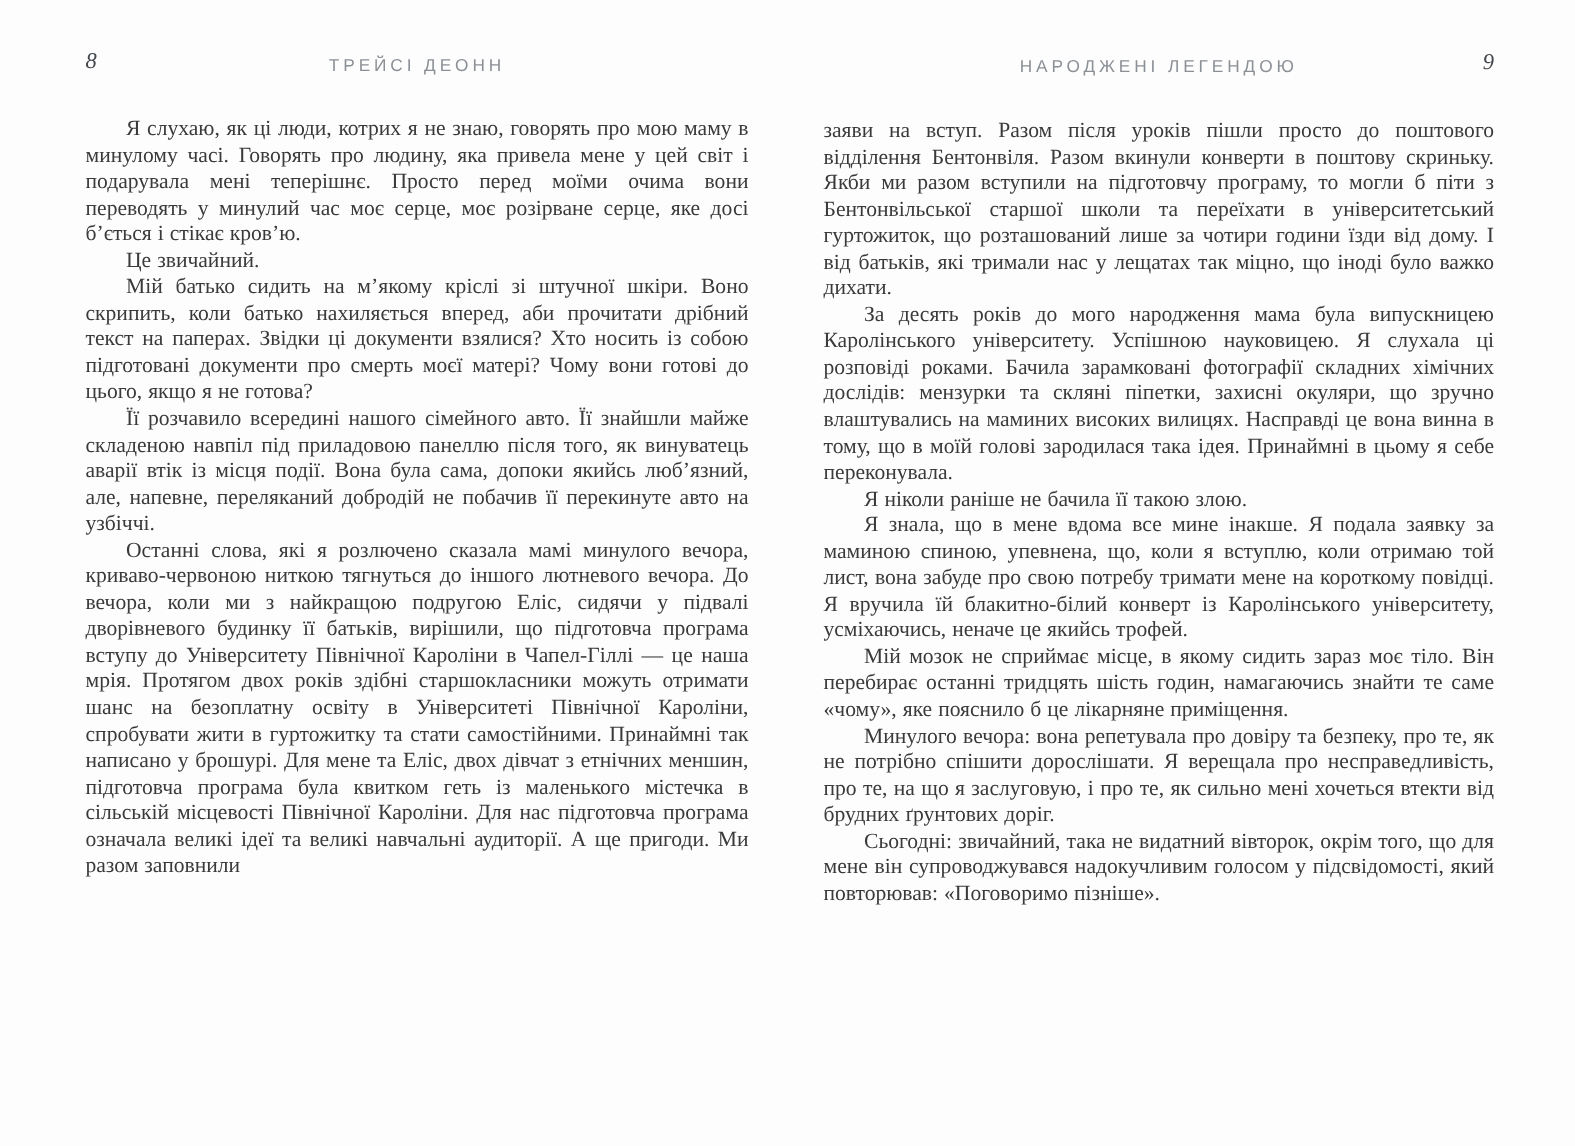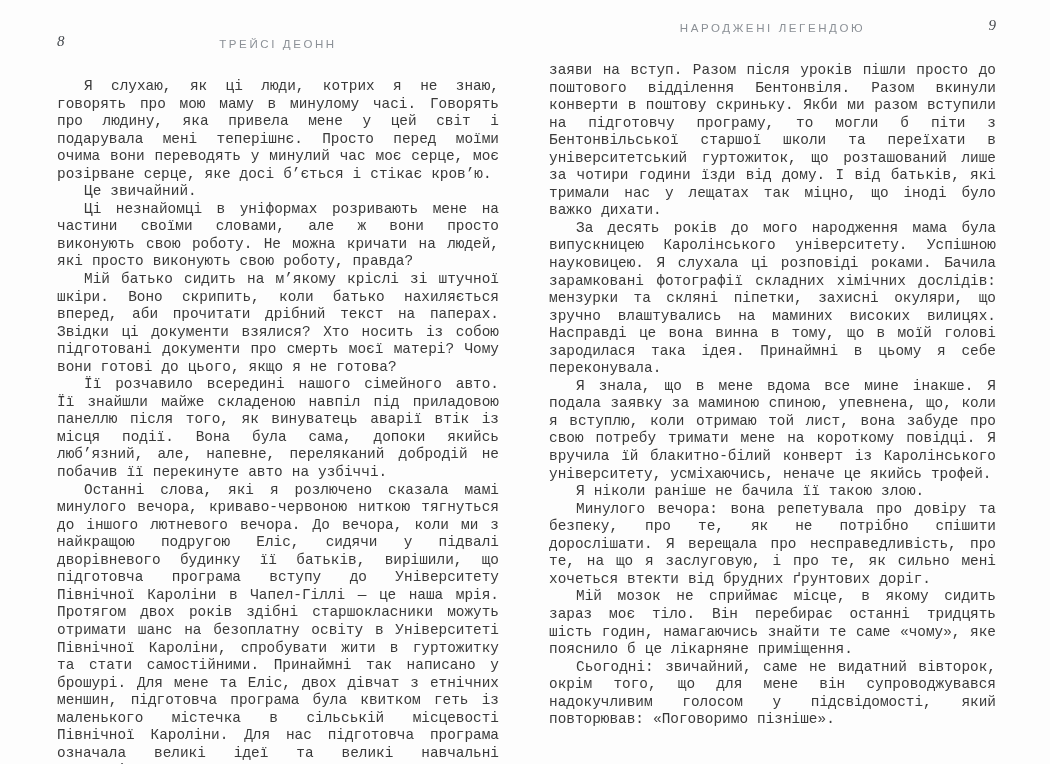--- a/index.html
+++ b/index.html
@@ -19,21 +19,21 @@
   .spread {
     display: flex;
     width: 1050px;
     height: 764px;
   }
   .page {
     width: 525px;
     box-sizing: border-box;
   }
   .page.left  { padding: 34px 26px 0 57px; }
-  .page.right { padding: 18px 54px 0 24px; }
+  .page.right { padding: 35px 54px 0 24px; }
 
   .page-header {
     position: relative;
     height: 18px;
     margin-bottom: 26px;
     text-align: center;
   }
   .running-head {
     font-family: "Liberation Sans", "DejaVu Sans", sans-serif;
     font-size: 11.5px;
@@ -54,53 +54,51 @@
   .page.right .page-number { right: 0; }
 
   .page-body p {
     margin: 0;
     font-size: 14.4px;
     line-height: 17.55px;
     text-align: justify;
     text-indent: 27px;
     color: var(--body-text);
     word-spacing: 0.4px;
-    font-family: Liberation Mono, monospace;
   }
   .page-body p.no-indent { text-indent: 0; }
 </style>
 </head>
 <body>
 
 <div class="spread">
 
   <div class="page left">
     <div class="page-header">
       <span class="page-number">8</span>
       <span class="running-head">ТРЕЙСІ ДЕОНН</span>
     </div>
     <div class="page-body">
         <p>Я слухаю, як ці люди, котрих я не знаю, говорять про мою маму в минулому часі. Говорять про людину, яка привела мене у цей світ і подарувала мені теперішнє. Просто перед моїми очима вони переводять у минулий час моє серце, моє розірване серце, яке досі б’ється і стікає кров’ю.</p>
         <p>Це звичайний.</p>
-        <p>Ці незнайомці в уніформах розривають мене на частини своїми словами, але ж вони просто виконують свою роботу. Не можна кричати на людей, які просто виконують свою роботу, правда?</p>
         <p>Мій батько сидить на м’якому кріслі зі штучної шкіри. Воно скрипить, коли батько нахиляється вперед, аби прочитати дрібний текст на паперах. Звідки ці документи взялися? Хто носить із собою підготовані документи про смерть моєї матері? Чому вони готові до цього, якщо я не готова?</p>
         <p>Її розчавило всередині нашого сімейного авто. Її знайшли майже складеною навпіл під приладовою панеллю після того, як винуватець аварії втік із місця події. Вона була сама, допоки якийсь люб’язний, але, напевне, переляканий добродій не побачив її перекинуте авто на узбіччі.</p>
         <p>Останні слова, які я розлючено сказала мамі минулого вечора, криваво-червоною ниткою тягнуться до іншого лютневого вечора. До вечора, коли ми з найкращою подругою Еліс, сидячи у підвалі дворівневого будинку її батьків, вирішили, що підготовча програма вступу до Університету Північної Кароліни в Чапел-Гіллі — це наша мрія. Протягом двох років здібні старшокласники можуть отримати шанс на безоплатну освіту в Університеті Північної Кароліни, спробувати жити в гуртожитку та стати самостійними. Принаймні так написано у брошурі. Для мене та Еліс, двох дівчат з етнічних меншин, підготовча програма була квитком геть із маленького містечка в сільській місцевості Північної Кароліни. Для нас підготовча програма означала великі ідеї та великі навчальні аудиторії. А ще пригоди. Ми разом заповнили</p>
       </div>
   </div>
 
   <div class="page right">
     <div class="page-header">
       <span class="running-head">НАРОДЖЕНІ ЛЕГЕНДОЮ</span>
       <span class="page-number">9</span>
     </div>
     <div class="page-body">
         <p class="no-indent">заяви на вступ. Разом після уроків пішли просто до поштового відділення Бентонвіля. Разом вкинули конверти в поштову скриньку. Якби ми разом вступили на підготовчу програму, то могли б піти з Бентонвільської старшої школи та переїхати в університетський гуртожиток, що розташований лише за чотири години їзди від дому. І від батьків, які тримали нас у лещатах так міцно, що іноді було важко дихати.</p>
         <p>За десять років до мого народження мама була випускницею Каролінського університету. Успішною науковицею. Я слухала ці розповіді роками. Бачила зарамковані фотографії складних хімічних дослідів: мензурки та скляні піпетки, захисні окуляри, що зручно влаштувались на маминих високих вилицях. Насправді це вона винна в тому, що в моїй голові зародилася така ідея. Принаймні в цьому я себе переконувала.</p>
+        <p>Я ніколи раніше не бачила її такою злою.</p>
         <p>Я знала, що в мене вдома все мине інакше. Я подала заявку за маминою спиною, упевнена, що, коли я вступлю, коли отримаю той лист, вона забуде про свою потребу тримати мене на короткому повідці. Я вручила їй блакитно-білий конверт із Каролінського університету, усміхаючись, неначе це якийсь трофей.</p>
-        <p>Я ніколи раніше не бачила її такою злою.</p>
+        <p>Мій мозок не сприймає місце, в якому сидить зараз моє тіло. Він перебирає останні тридцять шість годин, намагаючись знайти те саме «чому», яке пояснило б це лікарняне приміщення.</p>
         <p>Минулого вечора: вона репетувала про довіру та безпеку, про те, як не потрібно спішити дорослішати. Я верещала про несправедливість, про те, на що я заслуговую, і про те, як сильно мені хочеться втекти від брудних ґрунтових доріг.</p>
-        <p>Мій мозок не сприймає місце, в якому сидить зараз моє тіло. Він перебирає останні тридцять шість годин, намагаючись знайти те саме «чому», яке пояснило б це лікарняне приміщення.</p>
-        <p>Сьогодні: звичайний, саме не видатний вівторок, окрім того, що для мене він супроводжувався надокучливим голосом у підсвідомості, який повторював: «Поговоримо пізніше».</p>
+        <p>Сьогодні: звичайний, така не видатний вівторок, окрім того, що для мене він супроводжувався надокучливим голосом у підсвідомості, який повторював: «Поговоримо пізніше».</p>
       </div>
   </div>
 
 </div>
 
 </body></html>

